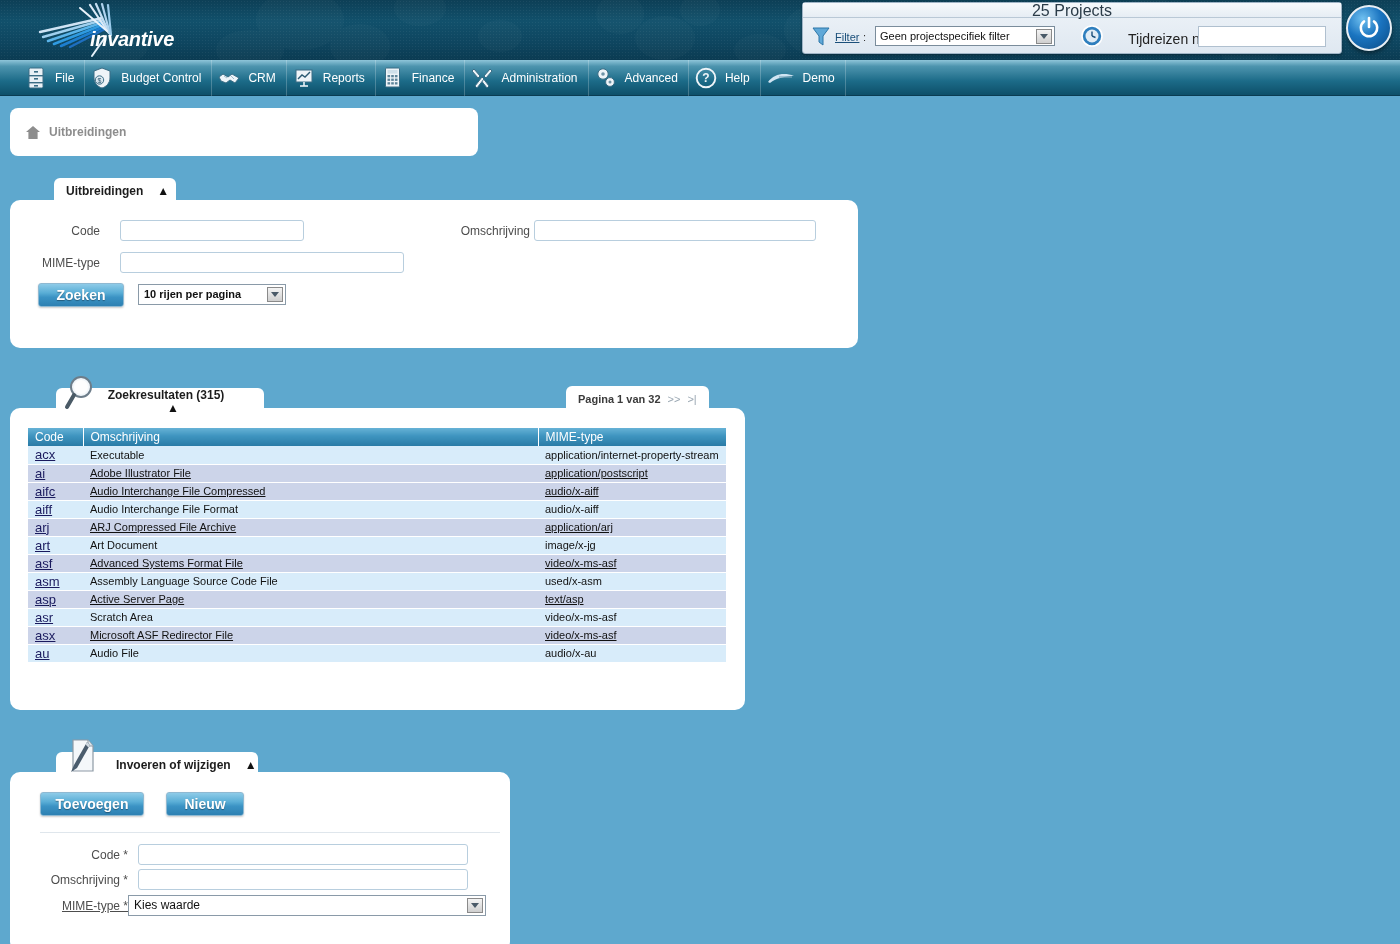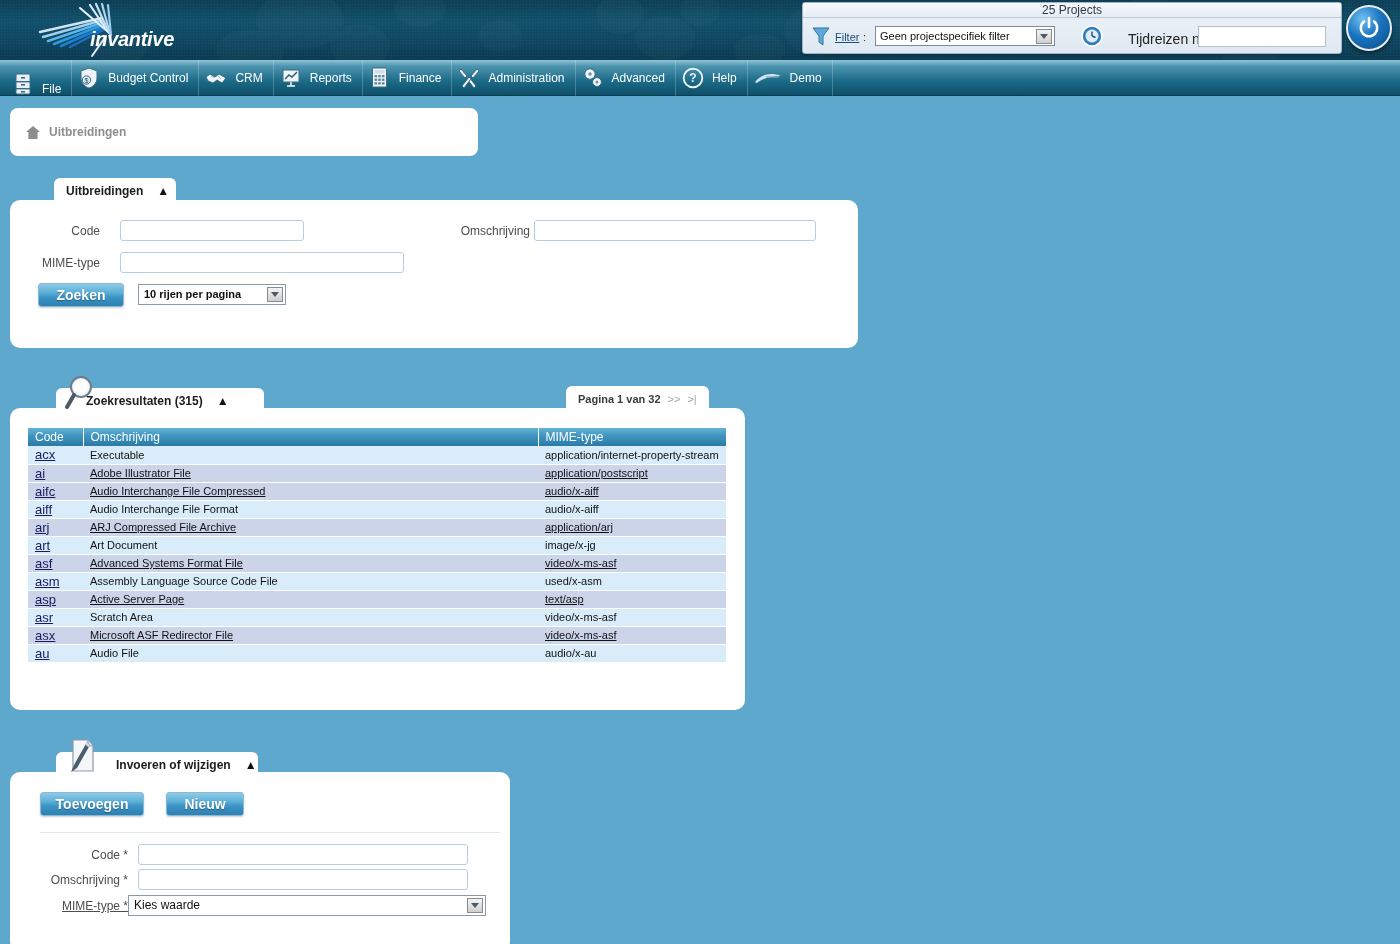--- a/index.html
+++ b/index.html
@@ -45,21 +45,21 @@
     position: absolute; right: 58px; top: 2px;
     width: 540px; height: 52px;
     background: linear-gradient(180deg, #eef3f8 0%, #dfe8f1 100%);
     border: 1px solid #9fb4c6;
     border-radius: 3px;
     box-shadow: 0 1px 3px rgba(0,0,0,0.35);
   }
   .filterbox-title {
     height: 15px; line-height: 15px;
     text-align: center;
-    font-size: 12px; color: #2b3b48;
+    font-size: 16px; color: #2b3b48;
     background: linear-gradient(180deg,#f6f9fc 0%, #e6edf4 100%);
     border-bottom: 1px solid #b9c8d6;
   }
   .filterbox-body {
     position: relative; height: 36px;
   }
   .funnel-icon { position: absolute; left: 8px; top: 7px; width: 20px; height: 22px; }
   .filter-label {
     position: absolute; left: 32px; top: 13px;
     font-size: 11px; color: #1a4f7a; text-decoration: underline; cursor: pointer;
@@ -110,21 +110,21 @@
     width: 1400px; height: 36px;
     background: linear-gradient(180deg, #8fc5d9 0%, #4d94ae 18%, #1c6b88 60%, #0d4f69 100%);
     display: flex; align-items: center;
     border-bottom: 1px solid #0a3c52;
   }
   .menu-item {
     display: flex; align-items: center; height: 36px;
     padding: 0 10px 0 6px; cursor: pointer;
     border-right: 1px solid rgba(255,255,255,0.22);
   }
-  .menu-item:first-child { padding-left: 12px; align-items: flex-end; }
+  .menu-item:first-child { padding-left: 25px; }
   .menu-ico {
     width: 22px; height: 24px; margin-right: 8px;
     display: flex; align-items: center; justify-content: center;
   }
   .menu-label { font-size: 12px; color: #ffffff; white-space: nowrap; }
   .menu-tail { flex: 1 1 auto; height: 36px; }
 
   
   .breadcrumb {
     position: absolute; left: 10px; top: 108px;
@@ -184,21 +184,21 @@
     position: absolute; height: 21px;
     border: 1px solid #8a9aa8; background: #ffffff;
     font-size: 11px; font-weight: bold; color: #111;
     padding: 0 24px 0 5px; line-height: 19px;
     white-space: nowrap; overflow: hidden;
   }
   .combo-plain { font-weight: normal; font-size: 12px; }
   .combo .sel-arrow { top: 2px; right: 2px; }
 
   
-  #resTab { left: 56px; top: 388px; width: 208px; padding-left: 30px; }
+  #resTab { left: 56px; top: 388px; width: 208px; padding-left: 24px; flex-direction: column; }
   .magnifier { position: absolute; left: 8px; top: -14px; width: 36px; height: 38px; }
   #resBody { left: 10px; top: 408px; width: 735px; height: 302px; }
 
   .grid { position: absolute; left: 18px; top: 20px; width: 698px; border-collapse: collapse; }
   .grid th {
     background: linear-gradient(180deg,#66b2d6 0%, #3e94bf 45%, #2a7ba6 100%);
     color: #ffffff; font-size: 12px; font-weight: normal;
     text-align: left; height: 18px; padding: 0 0 0 7px;
     border-right: 1px solid #ffffff;
   }

